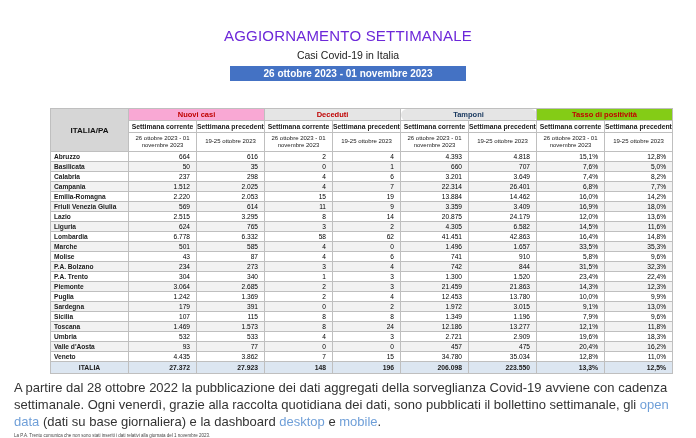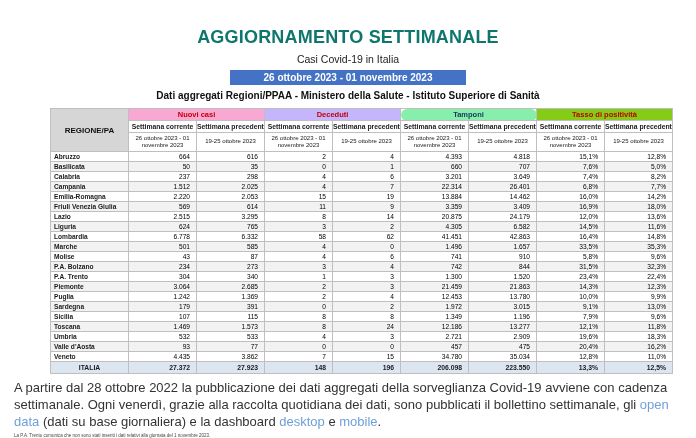--- a/index.html
+++ b/index.html
@@ -2,21 +2,21 @@
 <html><head>
 <meta charset="utf-8">
 <style>
   * { margin:0; padding:0; box-sizing:border-box; }
   html,body { width:696px; height:438px; background:#ffffff;
     font-family:"Liberation Sans", sans-serif; color:#1a1a1a; overflow:hidden; }
   .page { position:relative; width:696px; height:438px; }
 
   
   .hdr { text-align:center; padding-top:27px; }
-  .hdr-title { color:#0f766e; font-size:18px; font-weight:bold; letter-spacing:.2px; }
+  .hdr-title { color:#6d28d9; font-size:15px; font-weight:normal; letter-spacing:.2px; }
   .hdr-sub { font-size:10.5px; margin-top:5px; color:#222; }
   .hdr-banner { display:inline-block; margin-top:5px; background:#4472C4; color:#fff;
     font-weight:bold; font-size:10px; padding:2px 34px; }
   .hdr-src { font-size:10px; font-weight:600; margin-top:5px; color:#111; }
 
   
   table { border-collapse:collapse; table-layout:fixed;
     position:absolute; left:50px; top:108px; width:622px; }
   col.c-region { width:78px; }
   col.c-data { width:68px; }
@@ -47,41 +47,40 @@
 </style>
 </head>
 <body>
 
 <div class="page">
 
   <div class="hdr">
     <div class="hdr-title">AGGIORNAMENTO SETTIMANALE</div>
     <div class="hdr-sub">Casi Covid-19 in Italia</div>
     <div><span class="hdr-banner">26 ottobre 2023 - 01 novembre 2023</span></div>
-    <div class="hdr-src">Dati aggregati Regioni/PPAA - Ministero della Salute - Istituto Superiore di Sanità</div>
   </div>
 
   <table>
     <colgroup>
       <col class="c-region">
       <col class="c-data">
         <col class="c-data">
         <col class="c-data">
         <col class="c-data">
       <col class="c-data">
         <col class="c-data">
         <col class="c-data">
         <col class="c-data">
     </colgroup>
     <thead>
       <tr>
-        <th class="region-head" rowspan="3">REGIONE/PA</th>
+        <th class="region-head" rowspan="3">ITALIA/PA</th>
         <th class="grp" colspan="2" style="background: #f9a8d4; color: rgb(192, 0, 0);">Nuovi casi</th>
-        <th class="grp" colspan="2" style="background: #c4b5fd; color: rgb(192, 0, 0);">Deceduti</th>
-        <th class="grp" colspan="2" style="background: #86efac; color: rgb(23, 55, 94); border-radius: 6px;">Tamponi</th>
+        <th class="grp" colspan="2" style="background: #e5e5e5; color: rgb(192, 0, 0);">Deceduti</th>
+        <th class="grp" colspan="2" style="background: #e5e5e5; color: rgb(23, 55, 94); border-radius: 6px;">Tamponi</th>
         <th class="grp" colspan="2" style="background: #84cc16; color: rgb(192, 0, 0);">Tasso di positività</th>
       </tr>
       <tr class="subhead">
         <td>Settimana corrente</td>
         <td>Settimana precedente</td>
         <td>Settimana corrente</td>
         <td>Settimana precedente</td>
         <td>Settimana corrente</td>
         <td>Settimana precedente</td>
         <td>Settimana corrente</td>

